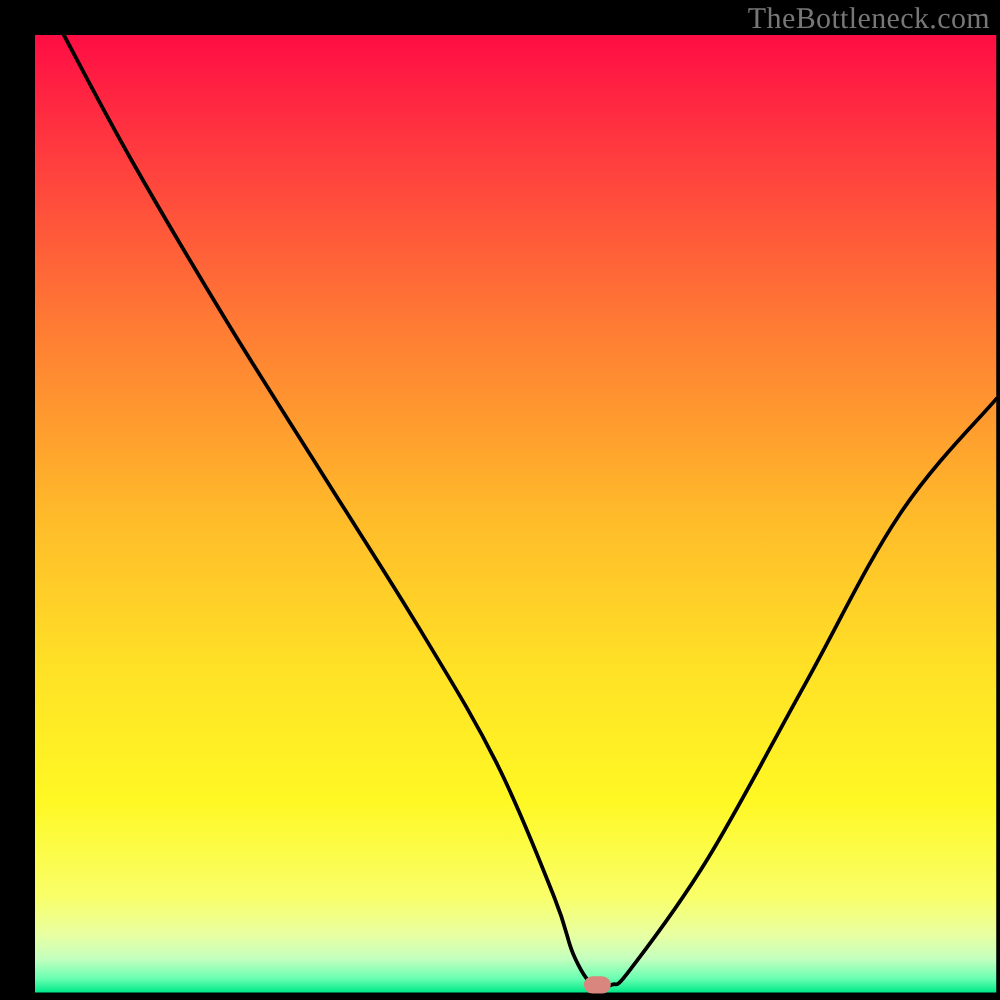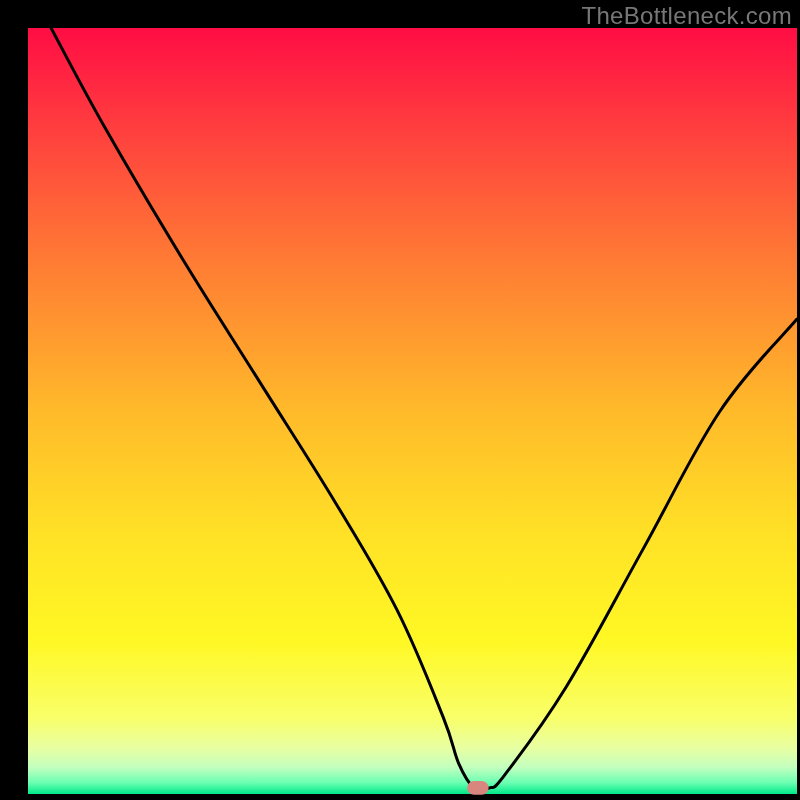--- a/index.html
+++ b/index.html
@@ -14,21 +14,21 @@
     position: relative;
     width: 800px;
     height: 800px;
     background: #000;
   }
   .watermark {
     position: absolute;
     top: 2px;
     right: 8px;
     color: #777;
-    font-family: Liberation Sans, sans-serif;
+    font-family: Liberation Serif, serif;
     font-size: 24px;
     font-weight: 500;
     z-index: 50;
     letter-spacing: 0.3px;
   }
   svg.plot {
     position: absolute;
     left: 0;
     top: 0;
     width: 800px;

